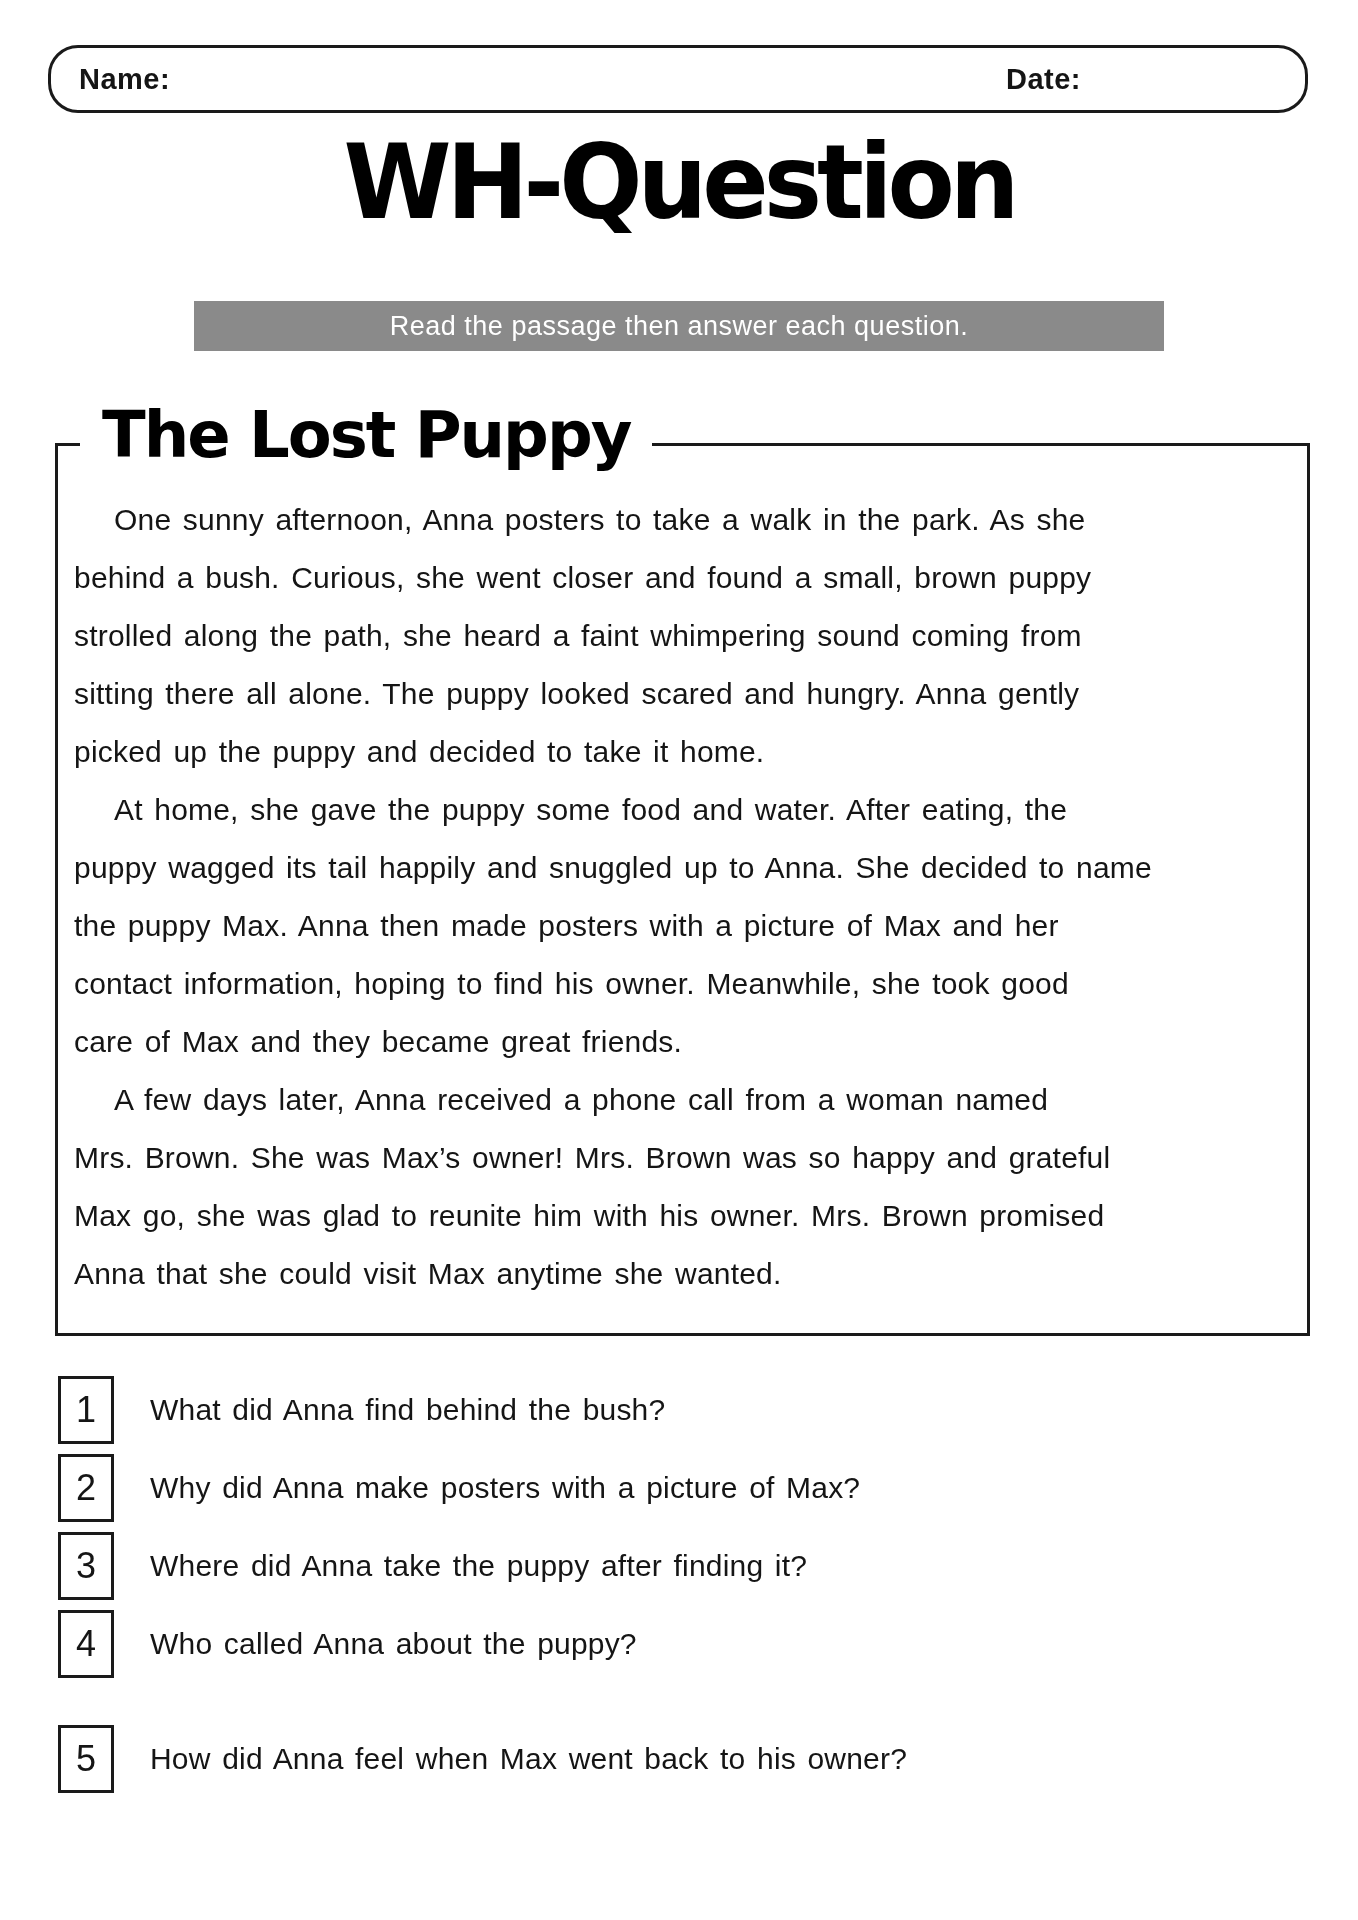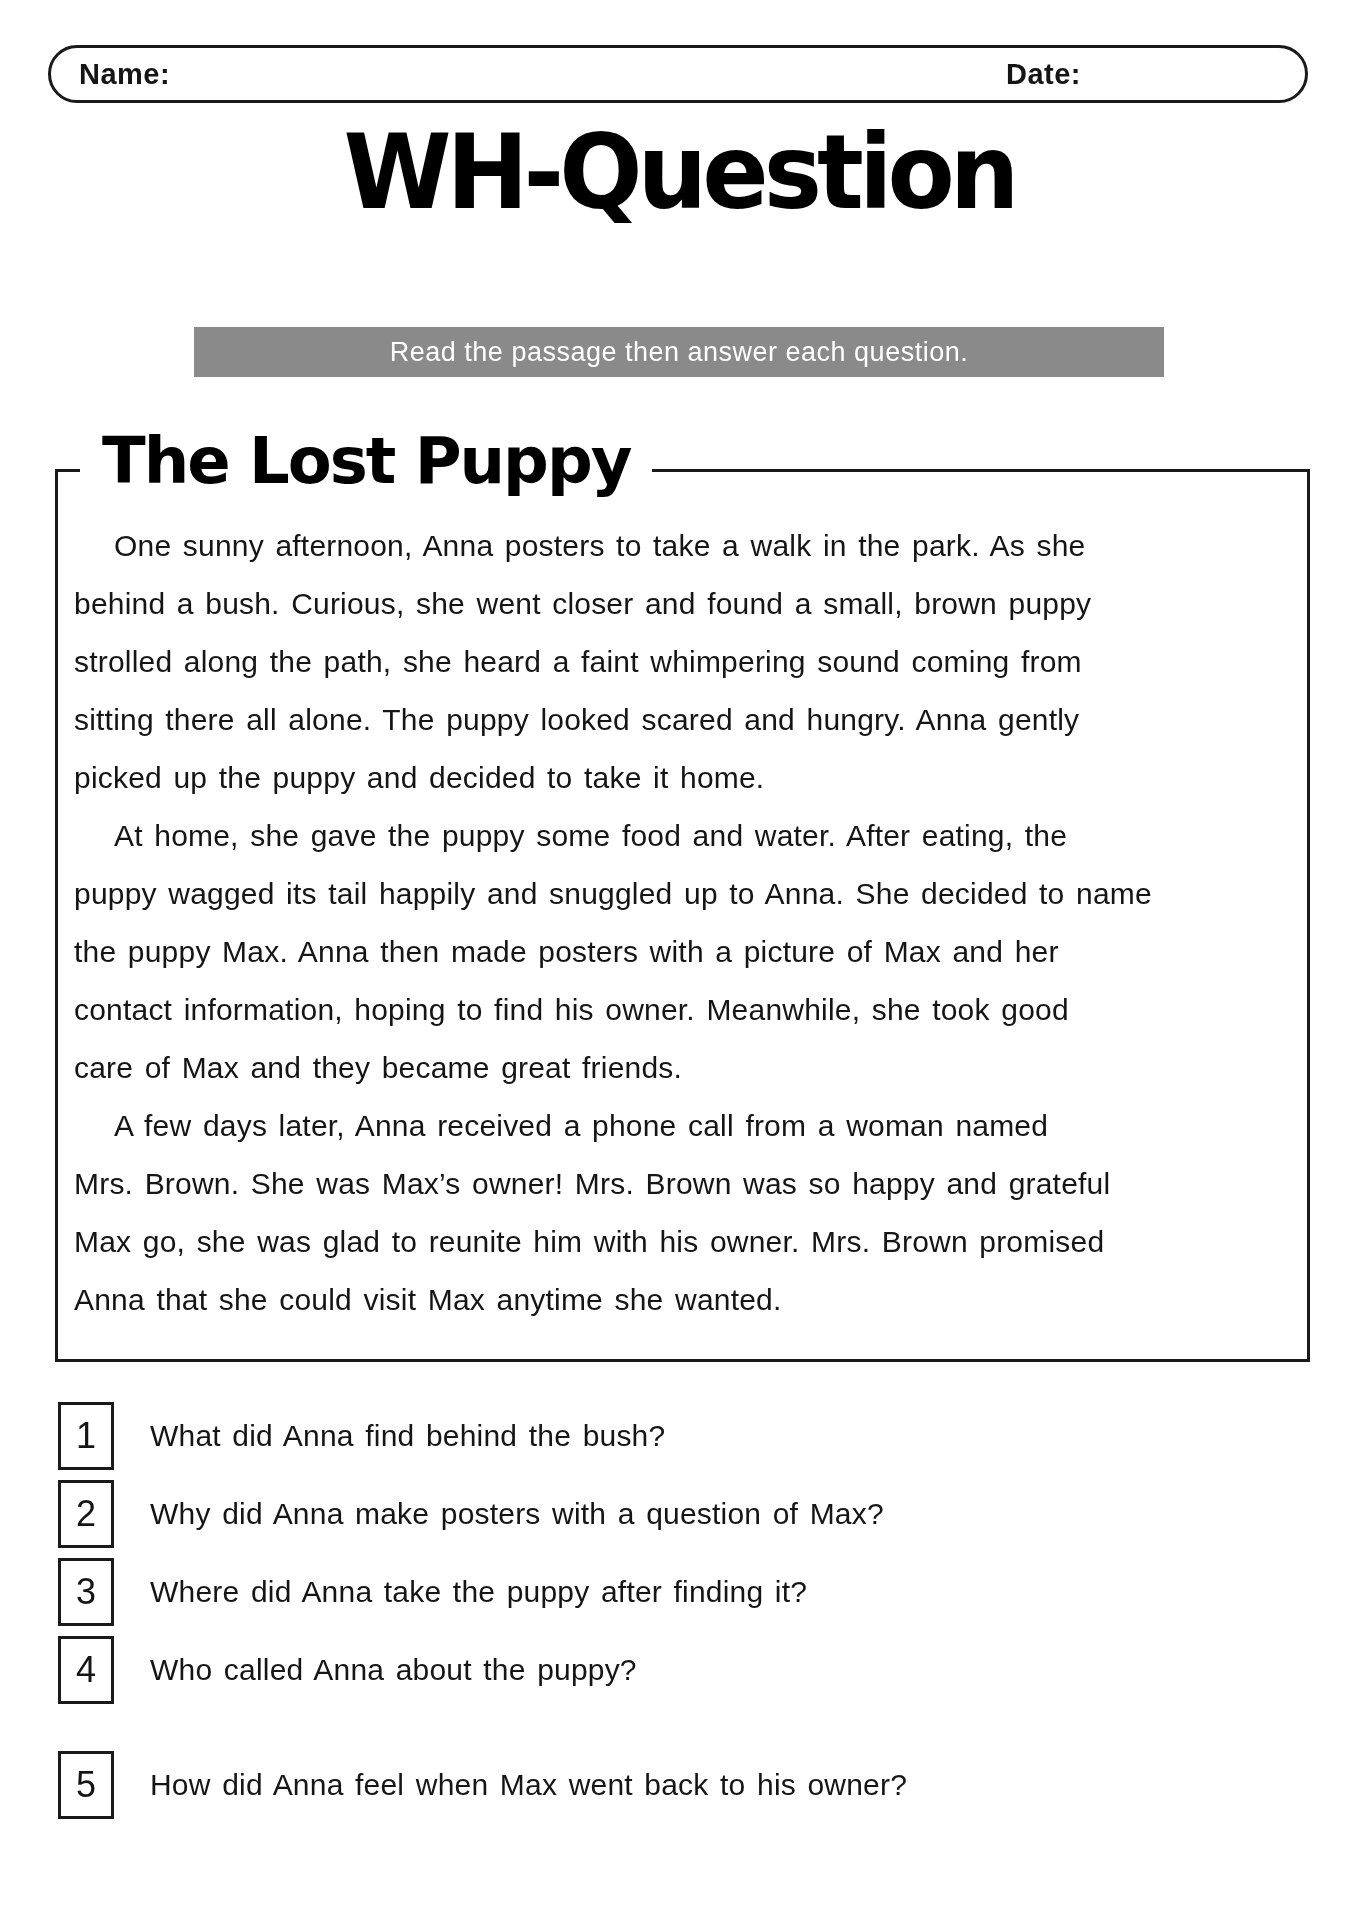--- a/index.html
+++ b/index.html
@@ -9,21 +9,21 @@
     height: 1920px;
     position: relative;
     font-family: "Liberation Sans", sans-serif;
     color: #151515;
     overflow: hidden;
   }
 
   
   .name-date-box {
     margin: 45px 50px 0 48px;
-    height: 58px;
+    height: 68px;
     border: 3px solid #1a1a1a;
     border-radius: 30px;
     position: relative;
     display: flex;
     align-items: center;
   }
   .nd-label {
     font-size: 29px;
     letter-spacing: 0.5px;
     font-weight: bold;
@@ -40,21 +40,21 @@
     font-size: 98px;
     line-height: 118px;
     letter-spacing: -5px;
     color: #000000;
     transform: scaleY(1.06);
     transform-origin: center top;
   }
 
   
   .instruction-banner {
-    margin: 100px auto 0 auto;
+    margin: 64px auto 0 auto;
     width: 970px;
     height: 50px;
     background: #8a8a8a;
     display: flex;
     align-items: center;
     justify-content: center;
   }
   .instruction-banner span {
     color: #ffffff;
     font-size: 27px;
@@ -165,21 +165,21 @@
     <div class="question-number-box">
       <span>1</span>
     </div>
     <div class="question-text">What did Anna find behind the bush?</div>
   </div>
 
   <div class="question-row">
     <div class="question-number-box">
       <span>2</span>
     </div>
-    <div class="question-text">Why did Anna make posters with a question of Max?</div>
+    <div class="question-text">Why did Anna make posters with a picture of Max?</div>
   </div>
 
   <div class="question-row">
     <div class="question-number-box">
       <span>3</span>
     </div>
     <div class="question-text">Where did Anna take the puppy after finding it?</div>
   </div>
 
   <div class="question-row">

